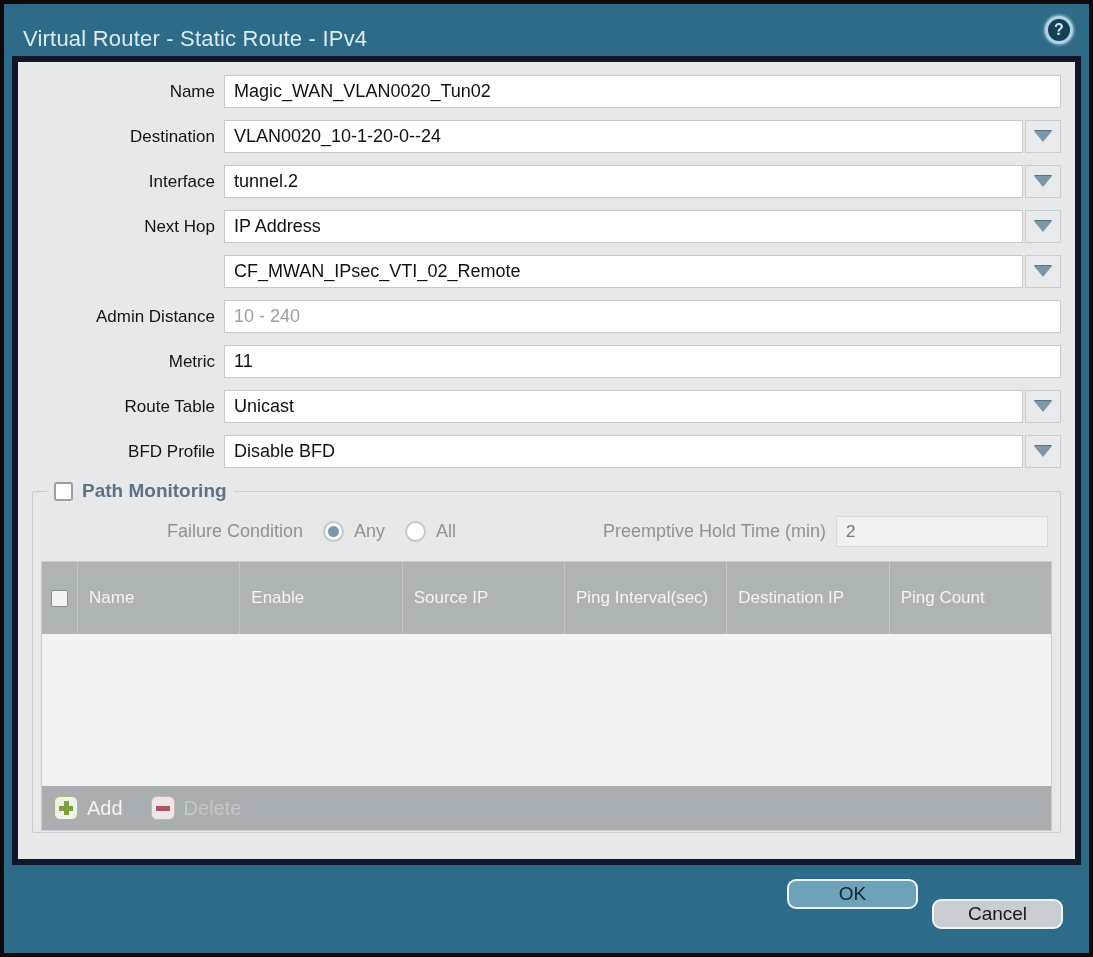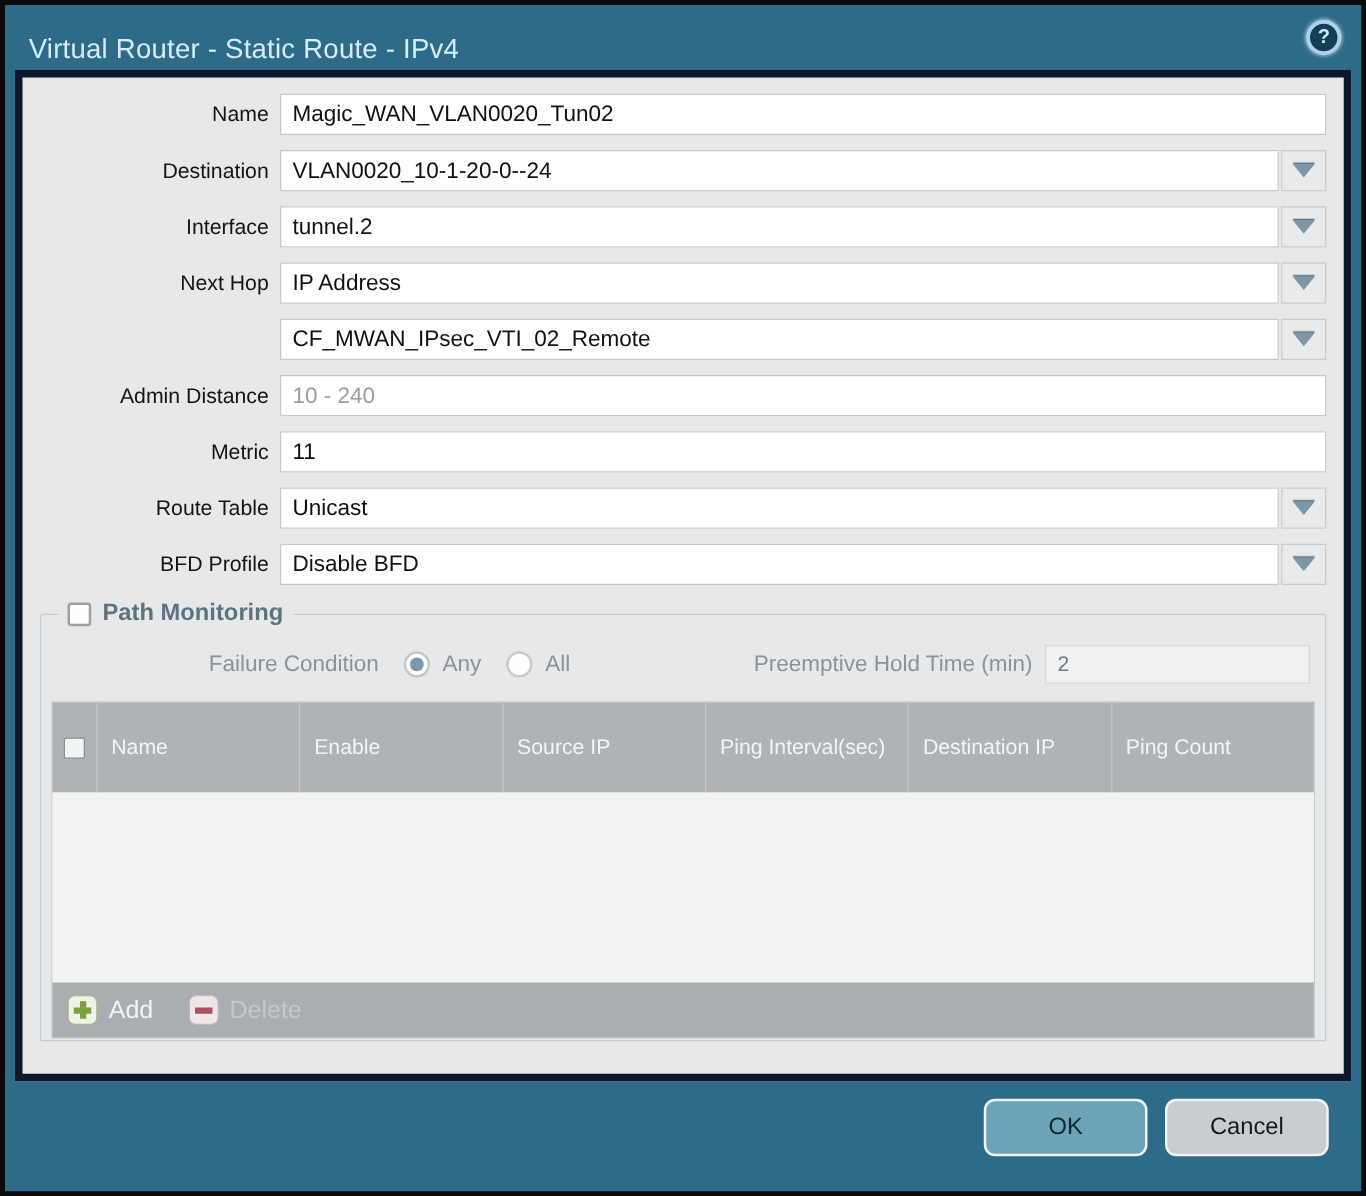--- a/index.html
+++ b/index.html
@@ -151,26 +151,26 @@
     background: #a85560;
   }
 
   
   .footer {
     flex: 0 0 88px;
     display: flex; justify-content: flex-end; align-items: flex-start;
     gap: 14px; padding: 14px 26px 0 0;
   }
   .btn {
-    width: 131px; height: 46px; border-radius: 9px;
+    width: 131px; height: 30px; border-radius: 9px;
     border: 2px solid #eef3f5; font-size: 19px; cursor: pointer;
     font-family: "Liberation Sans", sans-serif;
   }
   .btn-ok { background: #6ca3b9; color: #0f2730; }
-  .btn-cancel { background: #c9cdd1; color: #15191c; }
+  .btn-cancel { background: #c9cdd1; color: #15191c; margin-top: 20px; }
 </style>
 </head>
 <body>
 
 <div class="window">
 
   <div class="titlebar">
     <span class="title">Virtual Router - Static Route - IPv4</span>
     <span class="help-btn">?</span>
   </div>

